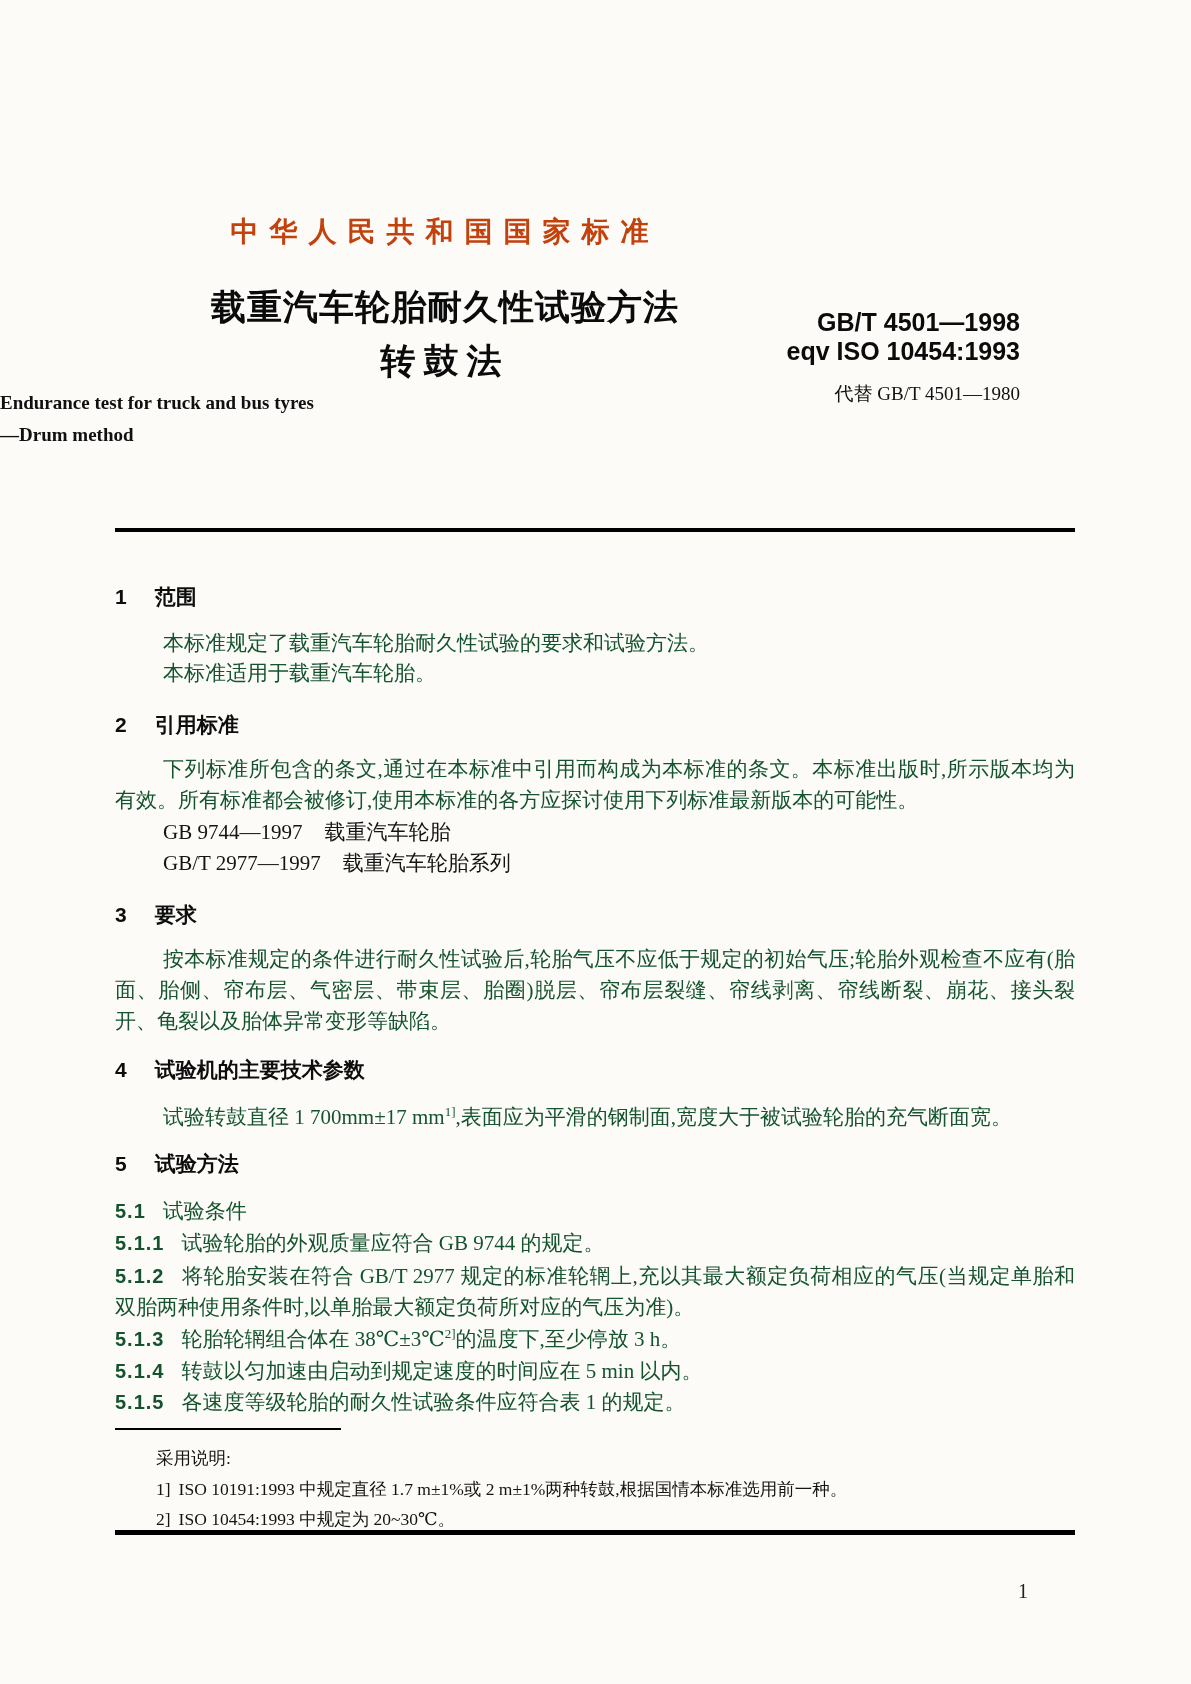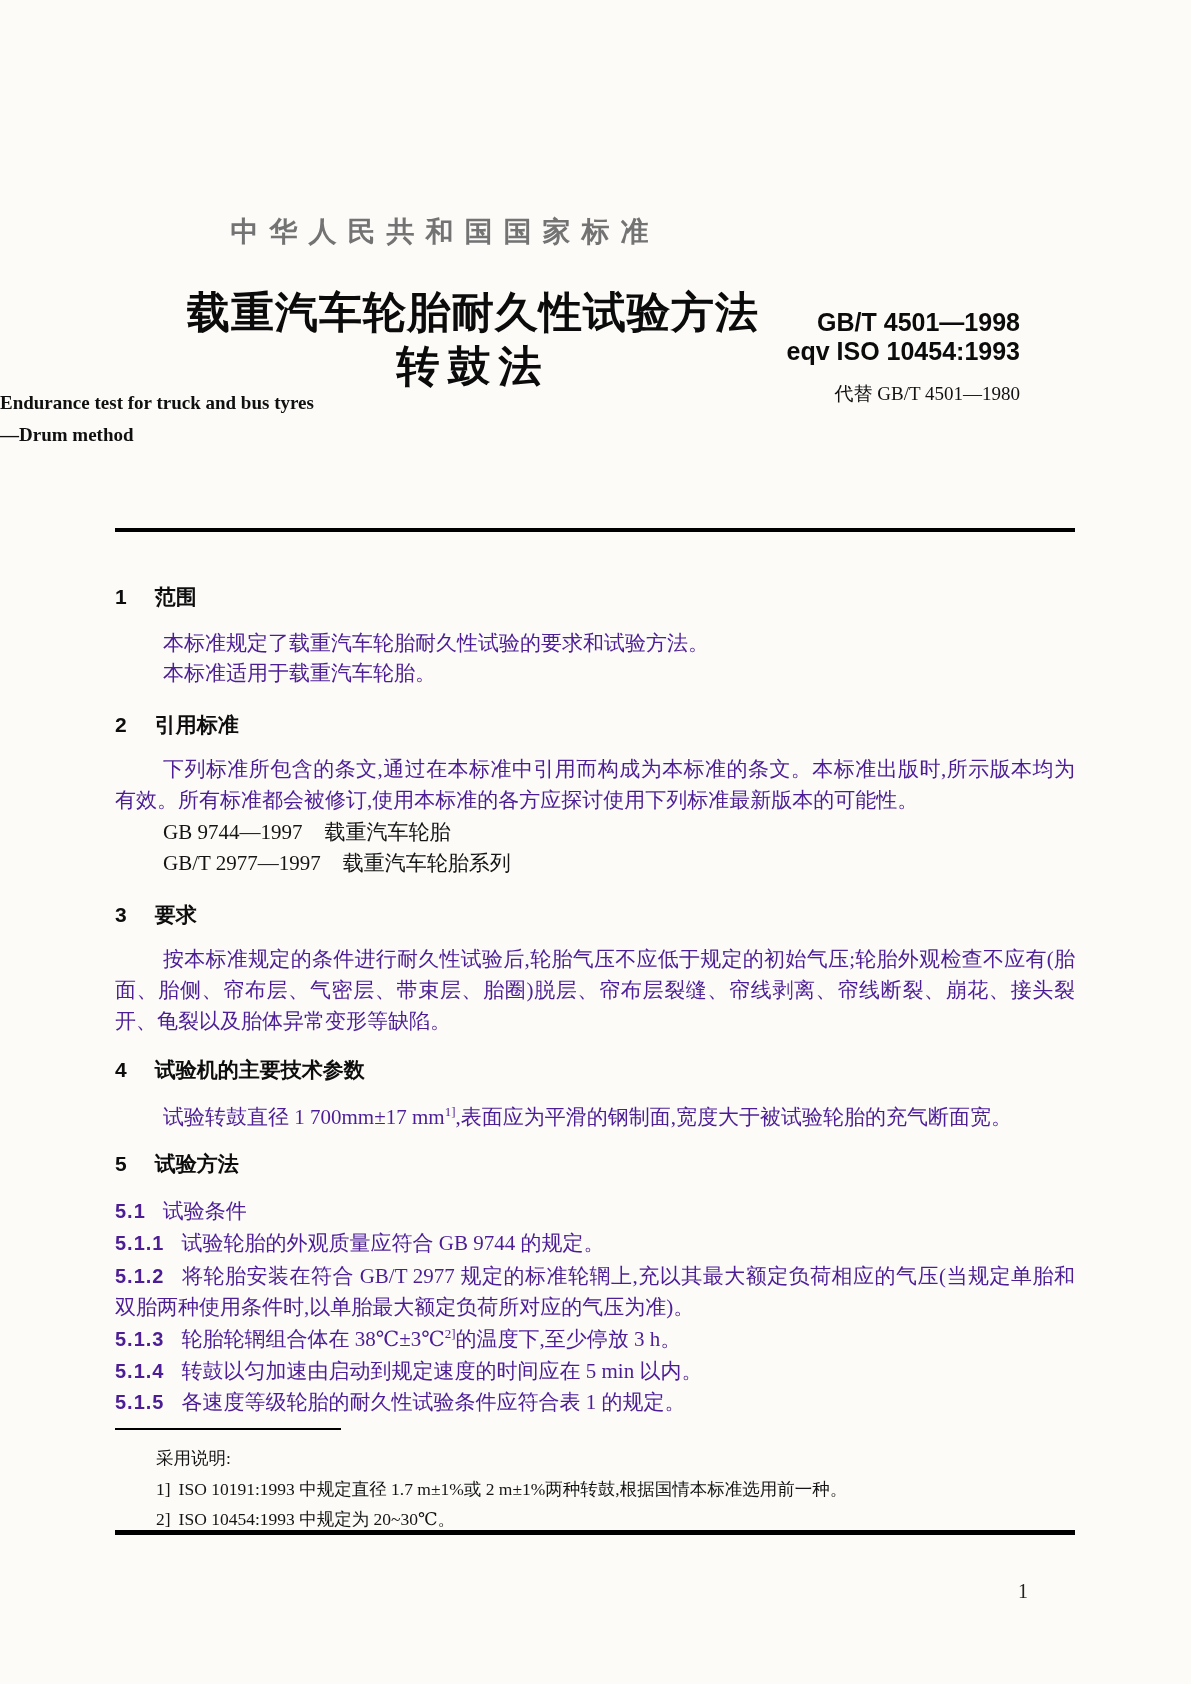--- a/index.html
+++ b/index.html
@@ -11,29 +11,28 @@
     background:#fcfbf8;
     color:#141414;
     font-family:"Liberation Serif","DejaVu Serif",serif;
     overflow:hidden;
   }
   .abs{position:absolute;}
   
   .std-label{
     top:213px;left:130px;width:630px;text-align:center;
     font-family:"Liberation Sans","DejaVu Sans",sans-serif;
-    font-weight:bold;font-size:28px;letter-spacing:11px;color:#737373;
+    font-weight:bold;font-size:28px;letter-spacing:11px;color:#c2410c;
     white-space:nowrap;
   }
   .title-zh{
     left:0;width:890px;text-align:center;
     font-family:"Liberation Sans","DejaVu Sans",sans-serif;
-    font-weight:bold;font-size:43px;letter-spacing:1px;color:#0b0b0b;
+    font-weight:bold;font-size:35px;letter-spacing:1px;color:#0b0b0b;
     white-space:nowrap;
-    padding-left:28px;
   }
   .title-zh.l1{top:284px;}
   .title-zh.l2{top:338px;letter-spacing:8px;}
   .title-en{
     left:0;width:890px;
     font-weight:bold;font-size:19px;color:#101010;white-space:nowrap;
   }
   .title-en.l1{top:392px;}
   .title-en.l2{top:424px;}
   .code-block{top:308px;right:171px;text-align:right;}
@@ -50,21 +49,21 @@
   
   .sec-h{
     left:115px;width:960px;
     font-family:"Liberation Sans","DejaVu Sans",sans-serif;
     font-weight:bold;font-size:21px;line-height:26px;color:#0d0d0d;
     white-space:nowrap;
   }
   .sec-no{display:inline-block;margin-right:28px;}
   .body-p{
     left:115px;width:960px;
-    font-size:21px;line-height:31px;margin:0;color:#4c1d95;
+    font-size:21px;line-height:31px;margin:0;color:#14532d;
     text-align:justify;
   }
   .indent{text-indent:48px;}
   .ref-line{left:115px;width:960px;font-size:21px;line-height:28px;white-space:nowrap;}
   .ref-line .ref-code{display:inline-block;margin-left:48px;}
   .ref-line .ref-name{display:inline-block;margin-left:22px;}
   .clause-no{
     font-family:"Liberation Sans","DejaVu Sans",sans-serif;
     font-weight:bold;font-size:20px;
     display:inline;margin-right:17px;letter-spacing:1px;

